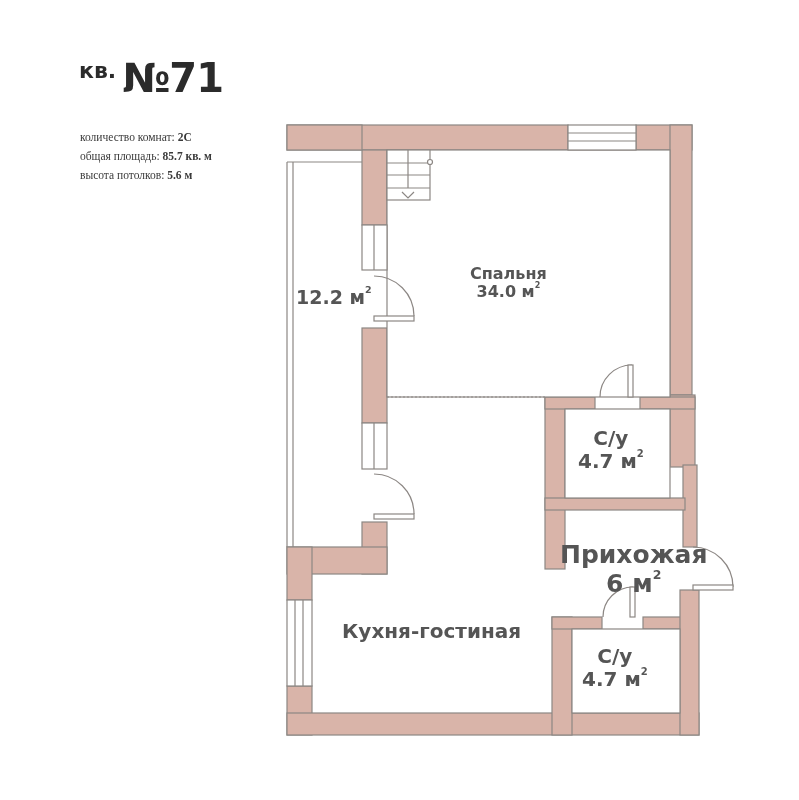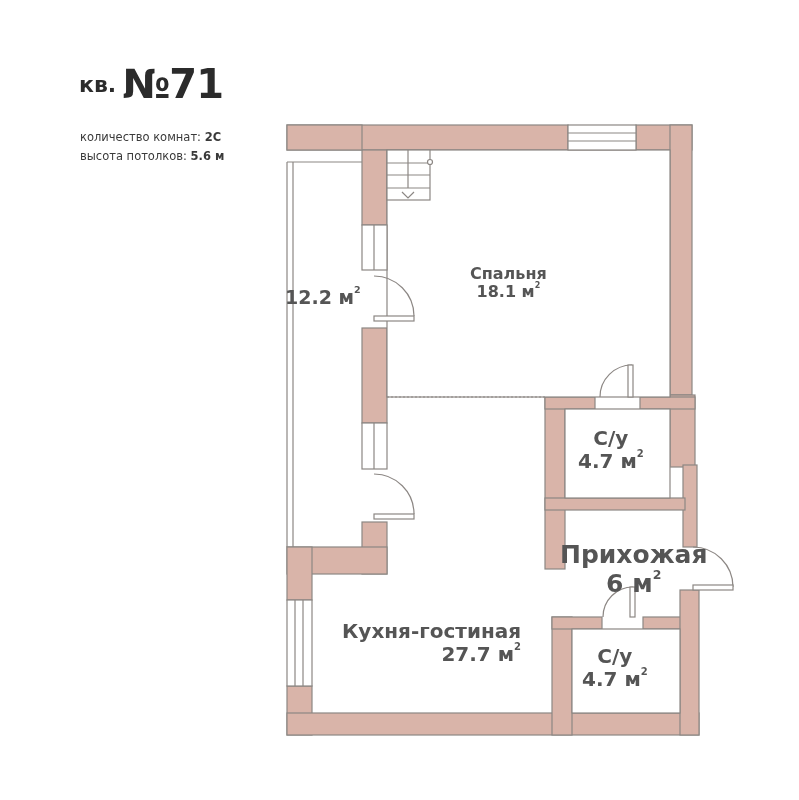--- a/index.html
+++ b/index.html
@@ -1,35 +1,36 @@
 <!DOCTYPE html>
 <html><head>
   <meta charset="utf-8">
   <style>
     html, body { margin:0; padding:0; background:#ffffff; }
     body { width:799px; height:800px; position:relative; overflow:hidden; font-family:"DejaVu Sans", sans-serif; }
-    .title { position:absolute; left:79px; top:64px; display:flex; align-items:center; color:#2b2b2b; }
+    .title { position:absolute; left:79px; top:58px; display:flex; align-items:flex-start; color:#2b2b2b; }
     .title .prefix { font-size:22px; font-weight:bold; margin-right:6px; }
     .title .num { font-size:40px; font-weight:bold; letter-spacing:-1px; line-height:1; }
-    .info { position:absolute; left:80px; top:128px; color:#3a3a3a; font-size:11.5px; line-height:19px; }
+    .info { position:absolute; left:80px; top:128px; color:#3a3a3a; font-size:11.5px; line-height:19px;font-family:Liberation Serif, serif; }
     .info .row .v { font-weight:bold; }
     svg.plan { position:absolute; left:0; top:0; }
     .room-label { position:absolute; text-align:center; color:#555; font-weight:bold; line-height:1.15; }
     .room-label sup { font-size:0.5em; vertical-align:top; position:relative; top:-2px; }
   </style>
 </head>
 <body>
 
 <div class="title">
   <span class="prefix">кв.</span>
   <span class="num">№71</span>
 </div>
 
 <div class="info">
   <div class="row"><span>количество комнат: </span><span class="v">2С</span></div>
+  <div class="row"><span>общая площадь: </span><span class="v">85.7 кв. м</span></div>
   <div class="row"><span>высота потолков: </span><span class="v">5.6 м</span></div>
 </div>
 
 <svg class="plan" width="799" height="800" viewBox="0 0 799 800">
   <g fill="#d9b4a9" stroke="#8c8784" stroke-width="1.2">
 
     <rect x="287" y="125" width="281" height="25"></rect>
 
     <rect x="636" y="125" width="56" height="25"></rect>
 
@@ -104,35 +105,34 @@
     <rect x="628" y="365" width="5" height="32" fill="#fff"></rect>
     <path d="M603 617 A30 30 0 0 1 633 587"></path>
     <rect x="630" y="587" width="5" height="30" fill="#fff"></rect>
     <path d="M693 547 A40 40 0 0 1 733 587"></path>
     <rect x="693" y="585" width="40" height="5" fill="#fff"></rect>
   </g>
 
   <line x1="387" y1="397" x2="545" y2="397" stroke="#8c8784" stroke-width="1" stroke-dasharray="2,2"></line>
 </svg>
 
-<div class="room-label" style="left:285px; top:287px; font-size:19px;">
+<div class="room-label" style="left:296px; top:287px; font-size:19px;">
   <span>12.2 м</span><sup>2</sup>
 </div>
 <div class="room-label" style="left:470px; top:265px; font-size:16px;">
   <div>Спальня</div>
-  <div><span>18.1 м</span><sup>2</sup></div>
+  <div><span>34.0 м</span><sup>2</sup></div>
 </div>
 <div class="room-label" style="left:578px; top:427px; font-size:20px;">
   <div>С/у</div>
   <div><span>4.7 м</span><sup>2</sup></div>
 </div>
 <div class="room-label" style="left:560px; top:541px; font-size:25px;">
   <div>Прихожая</div>
   <div><span>6 м</span><sup>2</sup></div>
 </div>
 <div class="room-label" style="left:342px; top:620px; font-size:20px;text-align:right;">
   <div>Кухня-гостиная</div>
-  <div><span>27.7 м</span><sup>2</sup></div>
 </div>
 <div class="room-label" style="left:582px; top:645px; font-size:20px;">
   <div>С/у</div>
   <div><span>4.7 м</span><sup>2</sup></div>
 </div>
 
 </body></html>

